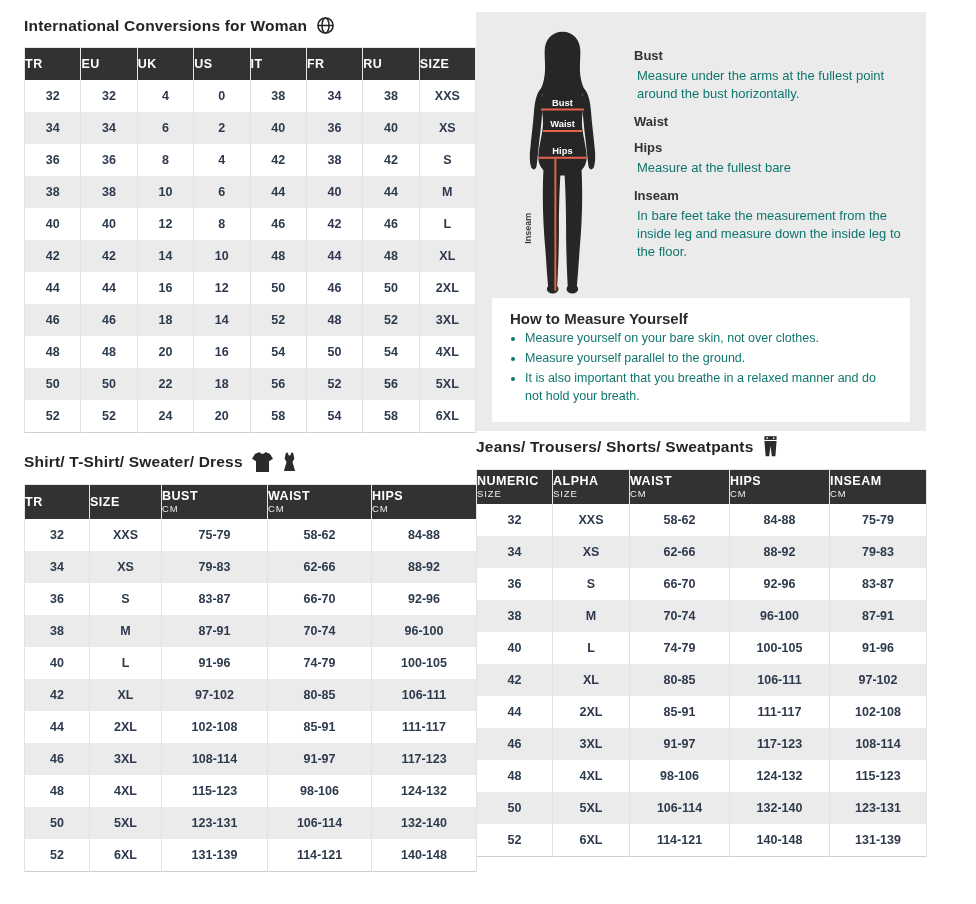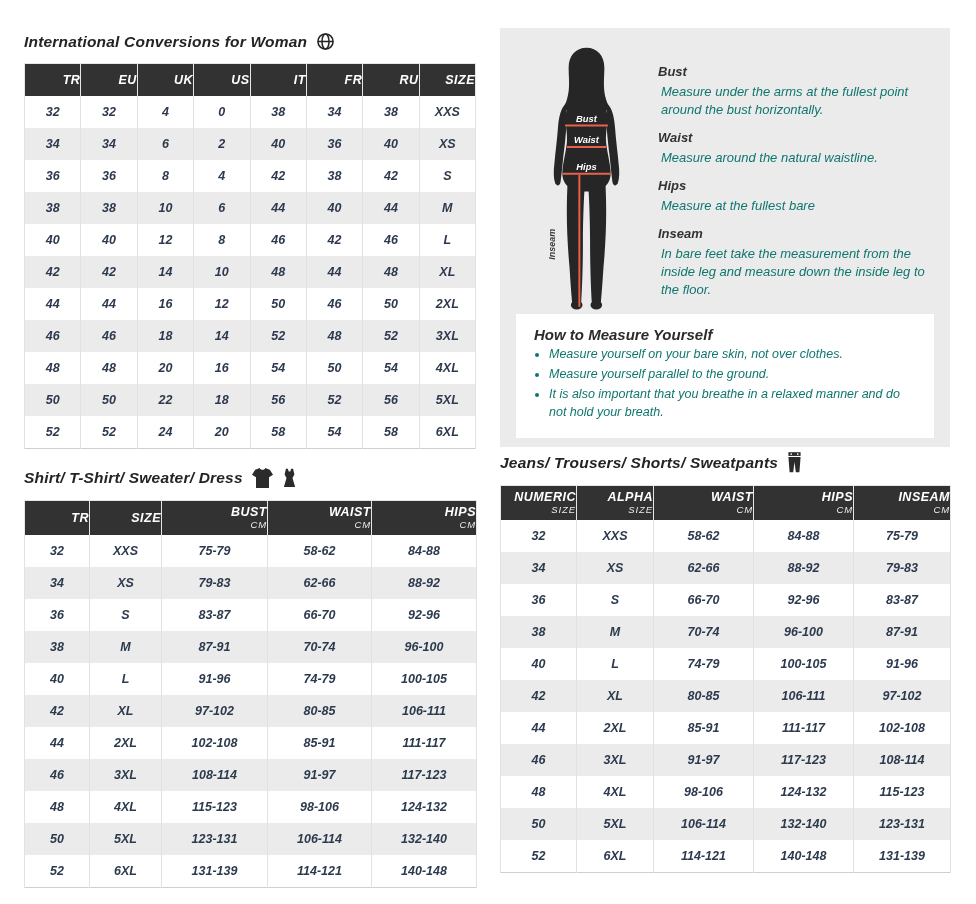--- a/index.html
+++ b/index.html
@@ -4,35 +4,33 @@
 <style>
   html, body { margin: 0; padding: 0; background: #ffffff; }
   body {
     width: 976px; min-height: 904px;
     font-family: "Liberation Sans", "DejaVu Sans", sans-serif;
     color: #242424;
   }
   .layout {
     display: grid;
     grid-template-columns: 452px 450px;
-    column-gap: 24px;
-    padding: 26px 0 0 24px;
-    font-style: italic;
+    padding: 10px 0 0 24px;
   }
 
   
   .title-row { display: flex; align-items: center; gap: 9px; margin: 6px 0 12px; }
   .sec-title { font-size: 15.5px; font-weight: 700; color: #242424; margin: 0; letter-spacing: .2px; }
   .title-row svg { flex: 0 0 auto; }
 
   
   table { width: 100%; border-collapse: collapse; table-layout: fixed; border: 1px solid #cfcfcf; }
   thead th {
     background: #323232; color: #fff; height: 32px; padding: 0;
-    border: 1px solid #e6e6e6; border-bottom: none; vertical-align: middle; text-align: right;
+    border: 1px solid #e6e6e6; border-bottom: none; vertical-align: middle; text-align: left;
   }
   .t-bottom thead th { height: 34px; }
   .th-main { font-size: 12.5px; font-weight: 700; letter-spacing: .5px; line-height: 1.15; }
   .th-sub  { font-size: 9.5px; font-weight: 400; letter-spacing: .9px; color: #ededed; line-height: 1.1; margin-top: 1px; }
   tbody td {
     height: 32px; padding: 0; text-align: center;
     font-size: 12.5px; font-weight: 700; color: #2d3a4d;
     border-left: 1px solid #e2e2e2; border-right: 1px solid #e2e2e2;
   }
   tbody tr:nth-child(even) td { background: #ebebeb; }
@@ -386,21 +384,20 @@
             <line x1="43" y1="143" x2="97" y2="143" stroke="#e8614b" stroke-width="2.2"></line>
             <line x1="62" y1="144" x2="62" y2="292" stroke="#e8614b" stroke-width="2.2"></line>
             <text class="fig-label-dark" transform="rotate(-90 35 222)" x="35" y="222">Inseam</text>
           </svg>
         </div>
 
         <div class="measure-texts">
           <p class="m-head">Bust</p>
           <p class="m-text">Measure under the arms at the fullest point around the bust horizontally.</p>
           <p class="m-head">Waist</p>
-          <p class="m-text">Measure around the natural waistline.</p>
           <p class="m-head">Hips</p>
           <p class="m-text">Measure at the fullest bare</p>
           <p class="m-head">Inseam</p>
           <p class="m-text">In bare feet take the measurement from the inside leg and measure down the inside leg to the floor.</p>
         </div>
       </div>
 
       <div class="howto-box">
         <p class="howto-title">How to Measure Yourself</p>
         <ul class="howto-list">

